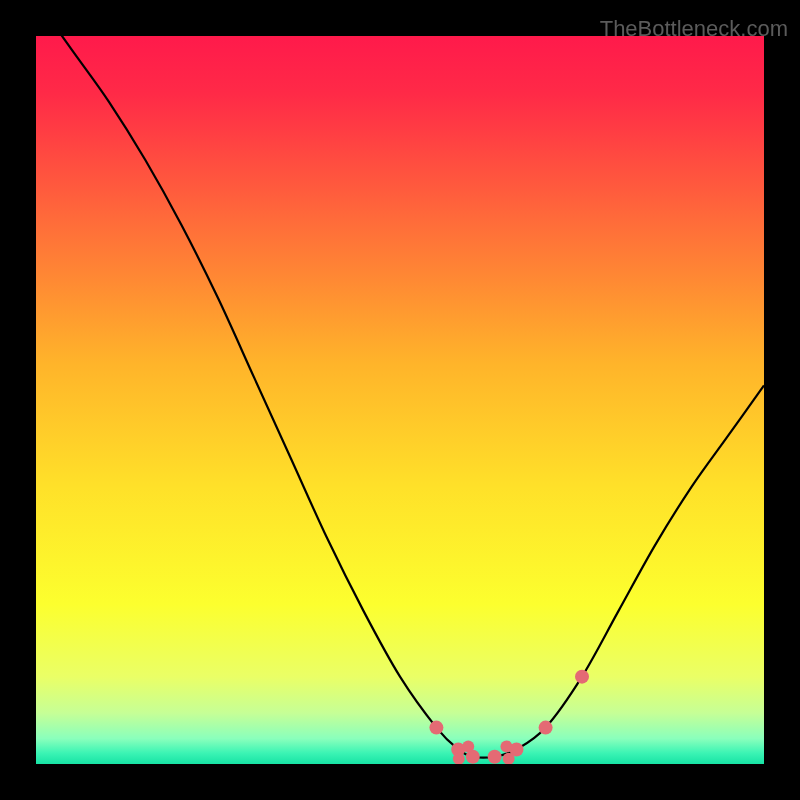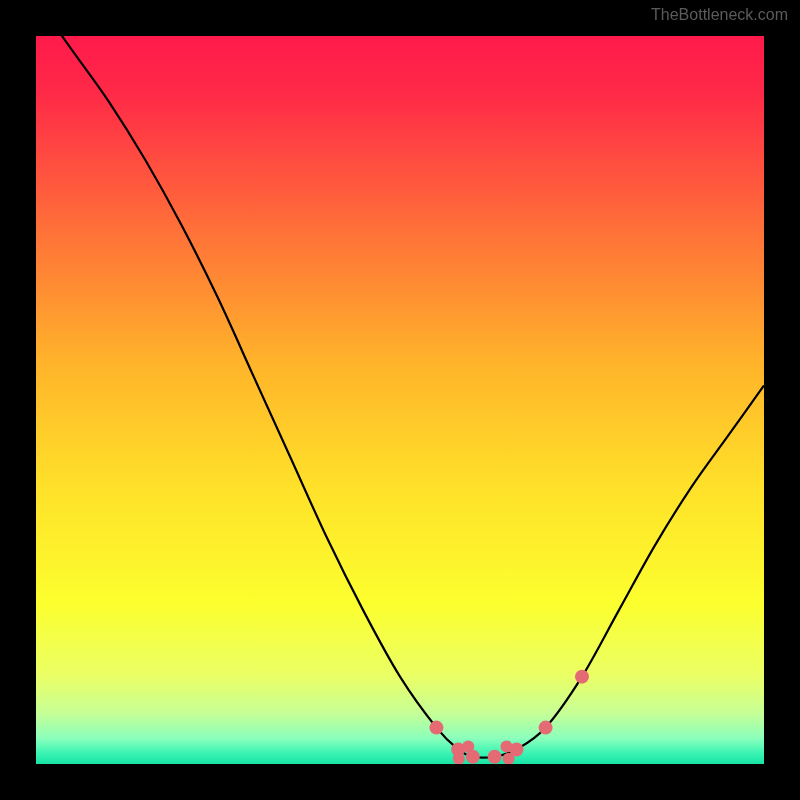--- a/index.html
+++ b/index.html
@@ -20,24 +20,24 @@
   }
   .plot {
     position: absolute;
     left: 0;
     top: 0;
     width: 728px;
     height: 728px;
   }
   .watermark {
     position: absolute;
-    top: 6px;
+    top: 16px;
     right: 12px;
     font-family: Arial, Helvetica, sans-serif;
-    font-size: 16px;
+    font-size: 22px;
     color: #5b5b5b;
     font-weight: 500;
   }
 </style>
 </head>
 <body>
 
 <div class="frame">
   <svg class="plot" viewBox="0 0 728 728">
     <defs>

